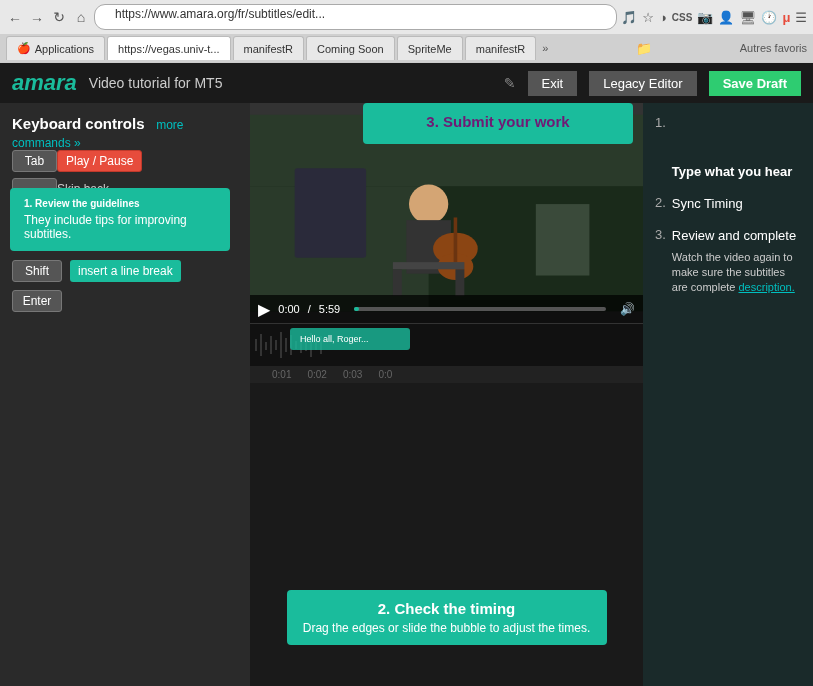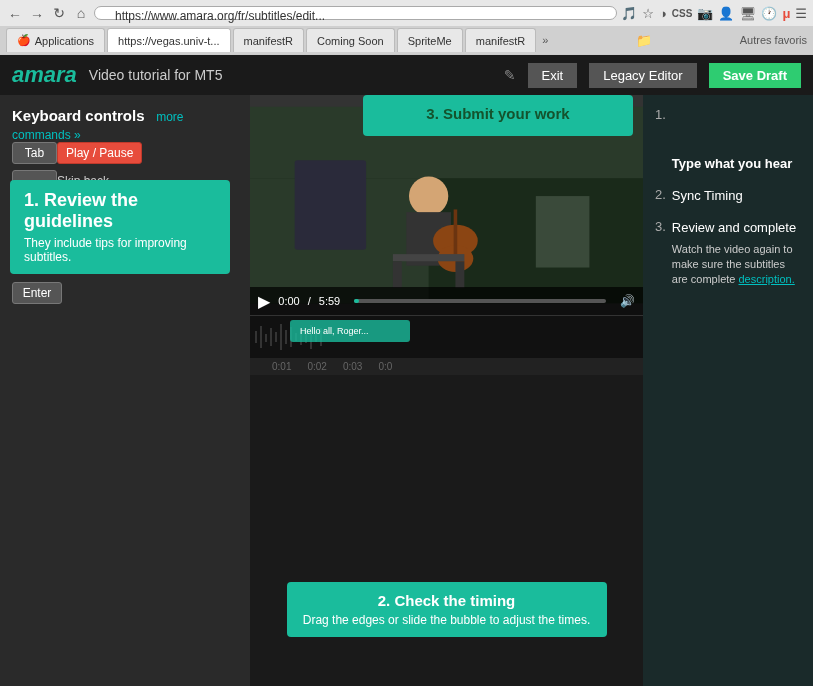--- a/index.html
+++ b/index.html
@@ -2,21 +2,21 @@
 <html><head>
   <meta charset="utf-8">
   <style>
     * { margin: 0; padding: 0; box-sizing: border-box; }
     body { width: 813px; height: 686px; font-family: Arial, sans-serif; font-size: 13px; overflow: hidden; background: #f0f0f0; }
 
     
     .browser-chrome { background: #e8e8e8; border-bottom: 1px solid #ccc; }
     .nav-bar { display: flex; align-items: center; padding: 4px 6px; gap: 4px; background: #e8e8e8; }
     .nav-btn { width: 18px; height: 18px; border: none; background: none; cursor: pointer; color: #555; font-size: 14px; display: flex; align-items: center; justify-content: center; }
-    .url-bar { flex: 1; background: white; border: 1px solid #aaa; border-radius: 11px; padding: 2px 20px; font-size: 12px; color: #333; height: 14px; }
+    .url-bar { flex: 1; background: white; border: 1px solid #aaa; border-radius: 11px; padding: 2px 20px; font-size: 12px; color: #333; height: 26px; }
     .nav-icon { font-size: 13px; color: #555; cursor: pointer; }
 
     .tabs-bar { display: flex; align-items: center; background: #d0d0d0; padding: 0 6px; height: 28px; gap: 2px; overflow: hidden; }
     .tab { display: flex; align-items: center; background: #e8e8e8; border: 1px solid #bbb; border-bottom: none; padding: 2px 10px; font-size: 11px; color: #333; height: 24px; cursor: pointer; white-space: nowrap; border-radius: 3px 3px 0 0; max-width: 140px; overflow: hidden; text-overflow: ellipsis; gap: 4px; }
     .tab.active { background: white; }
     .tab-more { margin-left: 4px; font-size: 11px; color: #555; cursor: pointer; }
     .favs-btn { margin-left: auto; font-size: 11px; color: #555; white-space: nowrap; }
 
     
     .amara-header { display: flex; align-items: center; background: #1a1a1a; height: 40px; padding: 0 12px; gap: 12px; }
@@ -35,21 +35,21 @@
     .keyboard-controls-title { font-size: 15px; font-weight: bold; color: white; display: inline; }
     .more-link { color: #00bfbf; font-size: 12px; margin-left: 8px; cursor: pointer; }
     .commands-link { color: #00bfbf; font-size: 12px; cursor: pointer; display: block; }
     .kb-row { display: flex; align-items: center; margin-bottom: 6px; }
     .kb-key { background: #555; border: 1px solid #777; border-radius: 3px; padding: 3px 8px; font-size: 12px; color: white; cursor: pointer; min-width: 45px; text-align: center; }
     .kb-key.red { background: #e74c3c; border-color: #c0392b; }
     .kb-label { font-size: 12px; color: #ccc; }
 
     
     .tooltip-review { position: absolute; top: 85px; left: 10px; background: #1abc9c; color: white; padding: 10px 14px; border-radius: 4px; z-index: 10; width: 220px; }
-    .tooltip-review h3 { font-size: 18px; font-weight: bold; margin-bottom: 4px; }
+    .tooltip-review h3 { font-size: 10px; font-weight: bold; margin-bottom: 4px; }
     .tooltip-review p { font-size: 12px; }
 
     .kb-second-row { margin-top: 60px; }
     .kb-key-small { background: #555; border: 1px solid #777; border-radius: 3px; padding: 3px 8px; font-size: 12px; color: white; min-width: 50px; text-align: center; display: block; margin-bottom: 4px; cursor: pointer; }
     .kb-insert-label { font-size: 12px; color: white; background: #1abc9c; padding: 4px 8px; border-radius: 3px; display: inline-block; }
 
     
     .video-area { flex: 1; background: #1a1a1a; position: relative; overflow: hidden; }
     .video-placeholder { width: 100%; height: 220px; background: #333; position: relative; overflow: hidden; display: flex; align-items: center; justify-content: center; }
     .video-controls { position: absolute; bottom: 0; left: 0; right: 0; background: rgba(0,0,0,0.7); height: 28px; display: flex; align-items: center; padding: 0 8px; gap: 8px; }
@@ -68,21 +68,21 @@
 
     
     .right-panel { width: 170px; background: #1a2a2a; color: white; padding: 12px; flex-shrink: 0; font-size: 13px; }
     .step-item { display: flex; gap: 6px; margin-bottom: 14px; }
     .step-num { color: #aaa; font-size: 13px; flex-shrink: 0; }
     .step-text { color: white; font-size: 13px; line-height: 1.4; }
     .step-text.active { color: white; font-weight: bold; margin-top: 48px; }
     .step-detail { color: #ccc; font-size: 11px; margin-top: 4px; line-height: 1.4; }
     .step-link { color: #00bfbf; text-decoration: underline; cursor: pointer; }
 
-    .tooltip-submit { position: absolute; right: 170px; top: 170px; background: #1abc9c; color: #14532d; padding: 10px 16px; border-radius: 4px; z-index: 10; width: 280px; text-align: center; }
+    .tooltip-submit { position: absolute; right: 170px; top: 170px; background: #1abc9c; color: #701a75; padding: 10px 16px; border-radius: 4px; z-index: 10; width: 280px; text-align: center; }
     .tooltip-submit h3 { font-size: 15px; font-weight: bold; margin-bottom: 4px; }
     .tooltip-submit p { font-size: 12px; }
 
     
     .amara-brand { font-style: italic; color: #1abc9c; font-size: 22px; font-weight: bold; }
   </style>
 </head>
 <body>
 
 <div class="browser-chrome">

